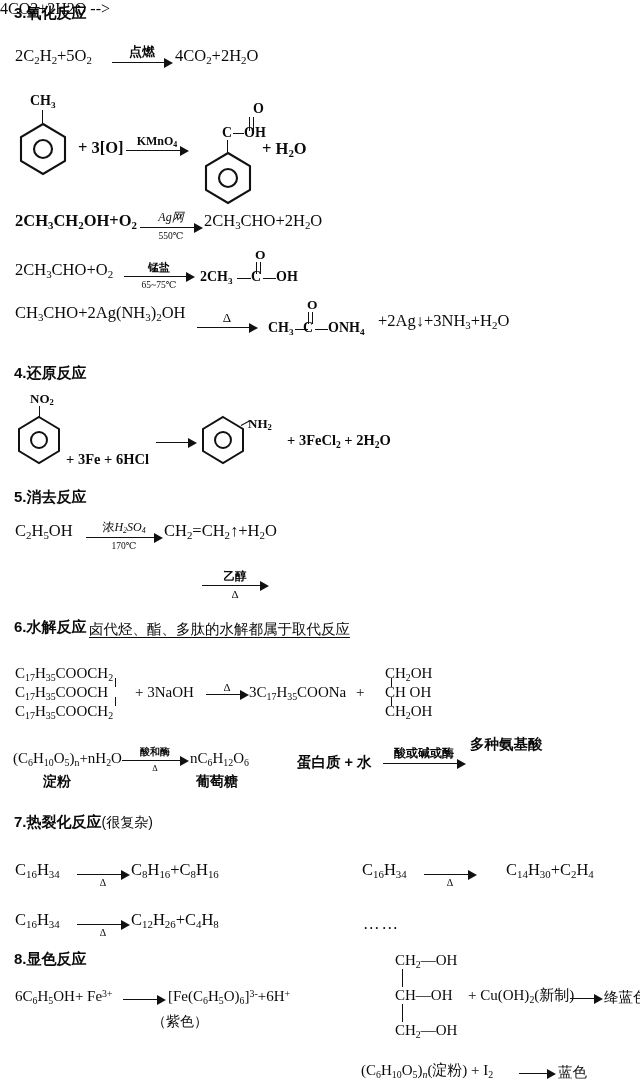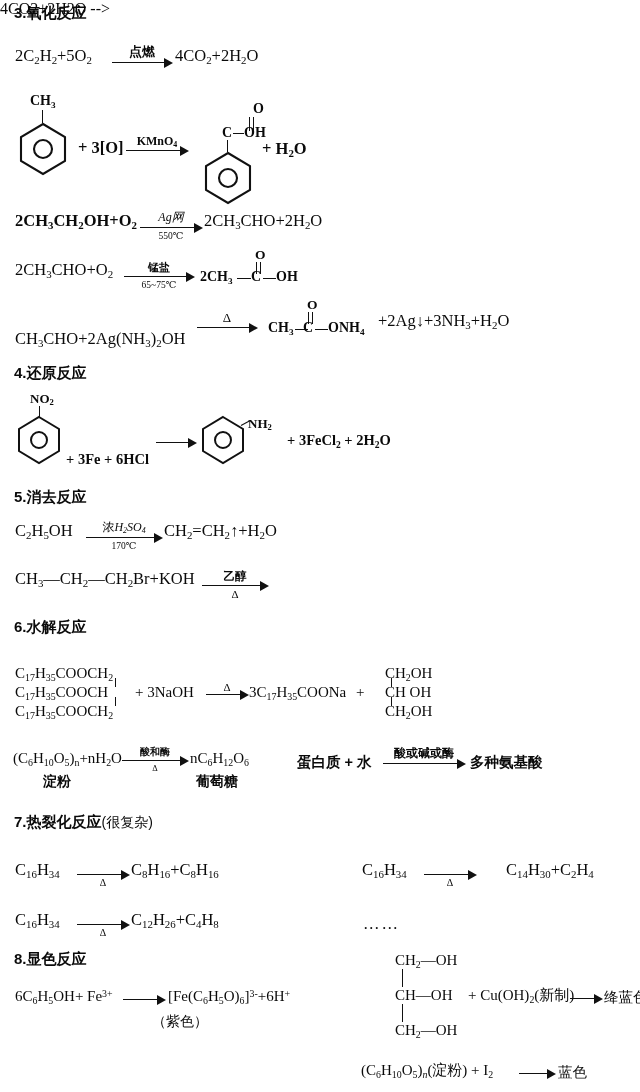--- a/index.html
+++ b/index.html
@@ -186,21 +186,21 @@
   <div class="abs eq bold" style="left:255px; top:248px; font-size:13.5px;">O</div>
   <div class="bond-dbl" style="left:256px; top:262px; height:12px;"></div>
   <div class="bond-dbl" style="left:260px; top:262px; height:12px;"></div>
   <div class="abs eq bold" style="left:200px; top:270px; font-size:14px;">2CH<sub>3</sub></div>
   <div class="bond-h" style="left:237px; top:278px; width:14px;"></div>
   <div class="abs eq bold" style="left:251px; top:270px; font-size:14px;">C</div>
   <div class="bond-h" style="left:263px; top:278px; width:13px;"></div>
   <div class="abs eq bold" style="left:276px; top:270px; font-size:14px;">OH</div>
 
   
-  <div class="abs eq" style="left:15px; top:331px;">
+  <div class="abs eq" style="left:15px; top:305px;">
     CH<sub>3</sub>CHO+2Ag(NH<sub>3</sub>)<sub>2</sub>OH
   </div>
   <div class="arrow" style="left:197px; top:327px; width:60px; height:1px;">
     <div class="bar" style="width:54px;"></div>
     <div class="head" style="left:52px;"></div>
     <div class="above big">Δ</div>
   </div>
   
   <div class="abs eq bold" style="left:307px; top:298px; font-size:13.5px;">O</div>
   <div class="bond-dbl" style="left:308px; top:312px; height:12px;"></div>
@@ -259,34 +259,32 @@
   <div class="arrow" style="left:86px; top:537px; width:76px; height:1px;">
     <div class="bar" style="width:70px;"></div>
     <div class="head" style="left:68px;"></div>
     <div class="above" style="font-size:12px;">浓<span style="font-style:italic;">H<sub>2</sub>SO<sub>4</sub></span></div>
     <div class="below">170℃</div>
   </div>
   <div class="abs eq" style="left:164px; top:523px;">
     CH<sub>2</sub>=CH<sub>2</sub>↑+H<sub>2</sub>O
   </div>
 
-  <div class="abs eq" style="left:15px; top:571px;">
-    CH<sub>3</sub>—CH<sub>2</sub>—CH<sub>2</sub>Br+KOH
-  </div>
   <div class="arrow" style="left:202px; top:585px; width:66px; height:1px;">
     <div class="bar" style="width:60px;"></div>
     <div class="head" style="left:58px;"></div>
     <div class="above cn" style="font-size:11.5px;">乙醇</div>
     <div class="below" style="font-size:11px;">Δ</div>
   </div>
 
   
   <div class="abs heading" style="left:14px; top:618px;">
     <span>6.</span><span>水解反应</span>
   </div>
+  <div class="abs note" style="left:89px; top:620px;">卤代烃、酯、多肽的水解都属于取代反应</div>
 
   
   <div class="abs eq small" style="left:15px; top:666px;">
     C<sub>17</sub>H<sub>35</sub>COOCH<sub>2</sub>
   </div>
   <div class="abs eq small" style="left:15px; top:685px;">
     C<sub>17</sub>H<sub>35</sub>COOCH
   </div>
   <div class="abs eq small" style="left:15px; top:704px;">
     C<sub>17</sub>H<sub>35</sub>COOCH<sub>2</sub>
@@ -327,21 +325,21 @@
   <div class="abs heading" style="left:43px; top:773px; font-size:14px;">淀粉</div>
   <div class="abs heading" style="left:196px; top:773px; font-size:14px;">葡萄糖</div>
 
   
   <div class="abs heading" style="left:297px; top:753px; font-size:14.5px;">蛋白质 + 水</div>
   <div class="arrow" style="left:383px; top:763px; width:82px; height:1px;">
     <div class="bar" style="width:76px;"></div>
     <div class="head" style="left:74px;"></div>
     <div class="above cn" style="font-size:12px;">酸或碱或酶</div>
   </div>
-  <div class="abs heading" style="left:470px; top:753px; font-size:14.5px;">多种氨基酸</div>
+  <div class="abs heading" style="left:470px; top:735px; font-size:14.5px;">多种氨基酸</div>
 
   
   <div class="abs heading" style="left:14px; top:813px;">
     <span>7.</span><span>热裂化反应</span><span class="suffix" style="font-weight:normal;margin-top:44px;">(很复杂)</span>
   </div>
 
   <div class="abs eq" style="left:15px; top:862px;">C<sub>16</sub>H<sub>34</sub></div>
   <div class="arrow" style="left:77px; top:874px; width:52px; height:1px;">
     <div class="bar" style="width:46px;"></div>
     <div class="head" style="left:44px;"></div>

